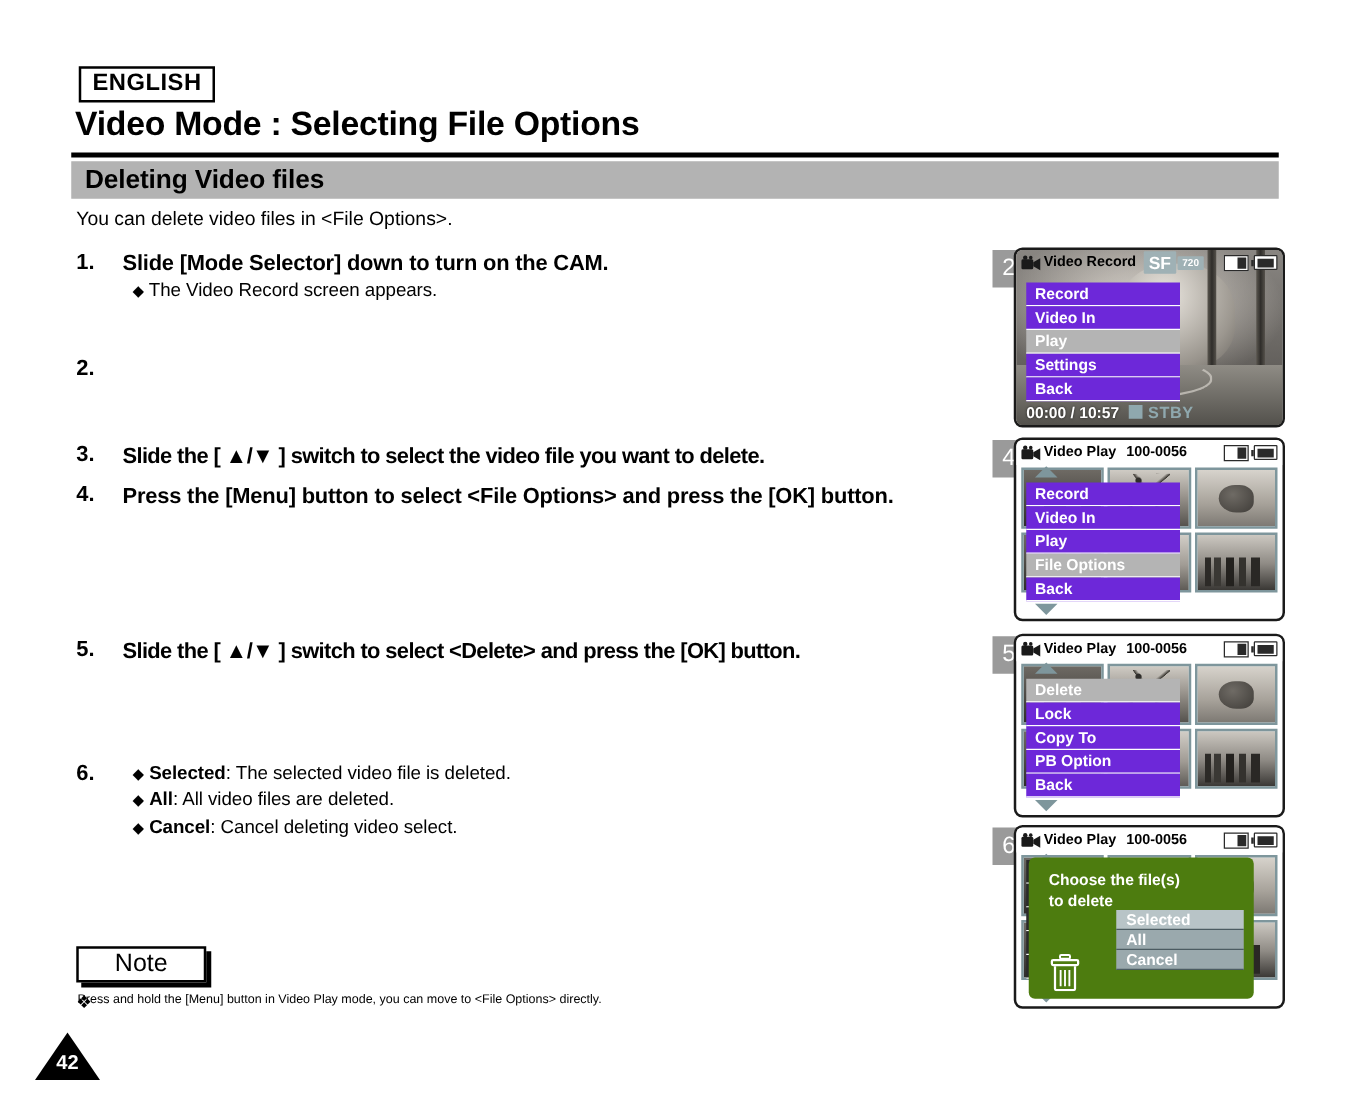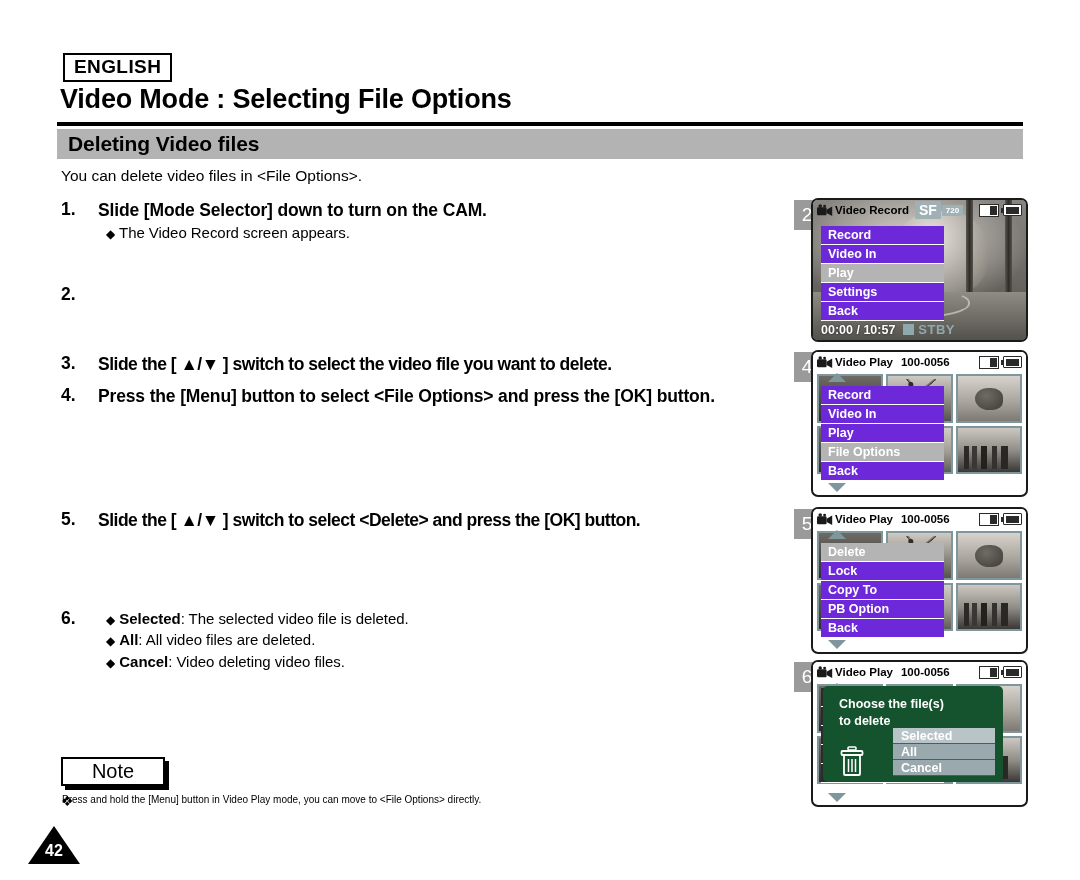--- a/index.html
+++ b/index.html
@@ -455,22 +455,22 @@
     background: linear-gradient(90deg,#a9a49c 0 22%, #46433f 22% 55%, #8d8981 55% 78%, #35332f 78%);
     opacity:.8;
   }
 
   
   .dialog {
     position: absolute;
     left: 10px;
     top: 24px;
     width: 180px;
-    height: 96px;
-    background: #14532d;
+    height: 113px;
+    background: #4d7c0f;
     border-radius: 5px;
     z-index: 8;
   }
   .dialog-msg {
     position: absolute;
     left: 16px;
     top: 10px;
     color: #fff;
     font-size: 12.5px;
     font-weight: bold;
@@ -563,21 +563,21 @@
   <div class="step-body">
     <div class="step-line arrows">Slide the [ ▲/▼ ] switch to select &lt;Delete&gt; and press the [OK] button.</div>
   </div>
 </div>
 
 <div class="step" id="step6" style="top:608px;">
   <span class="step-num">6.</span>
   <div class="step-body">
     <div class="sub"><span class="dia">◆</span> <b>Selected</b><span>: The selected video file is deleted.</span></div>
     <div class="sub"><span class="dia">◆</span> <b>All</b><span>: All video files are deleted.</span></div>
-    <div class="sub"><span class="dia">◆</span> <b>Cancel</b><span>: Video deleting video files.</span></div>
+    <div class="sub"><span class="dia">◆</span> <b>Cancel</b><span>: Cancel deleting video select.</span></div>
   </div>
 </div>
 
 <div class="note-box">Note</div>
 <div class="note-mark">❖</div>
 <div class="note-text">Press and hold the [Menu] button in Video Play mode, you can move to &lt;File Options&gt; directly.</div>
 
 <div class="page-num-wrap">
   <div class="page-num-tri"></div>
   <div class="page-num-label">42</div>

